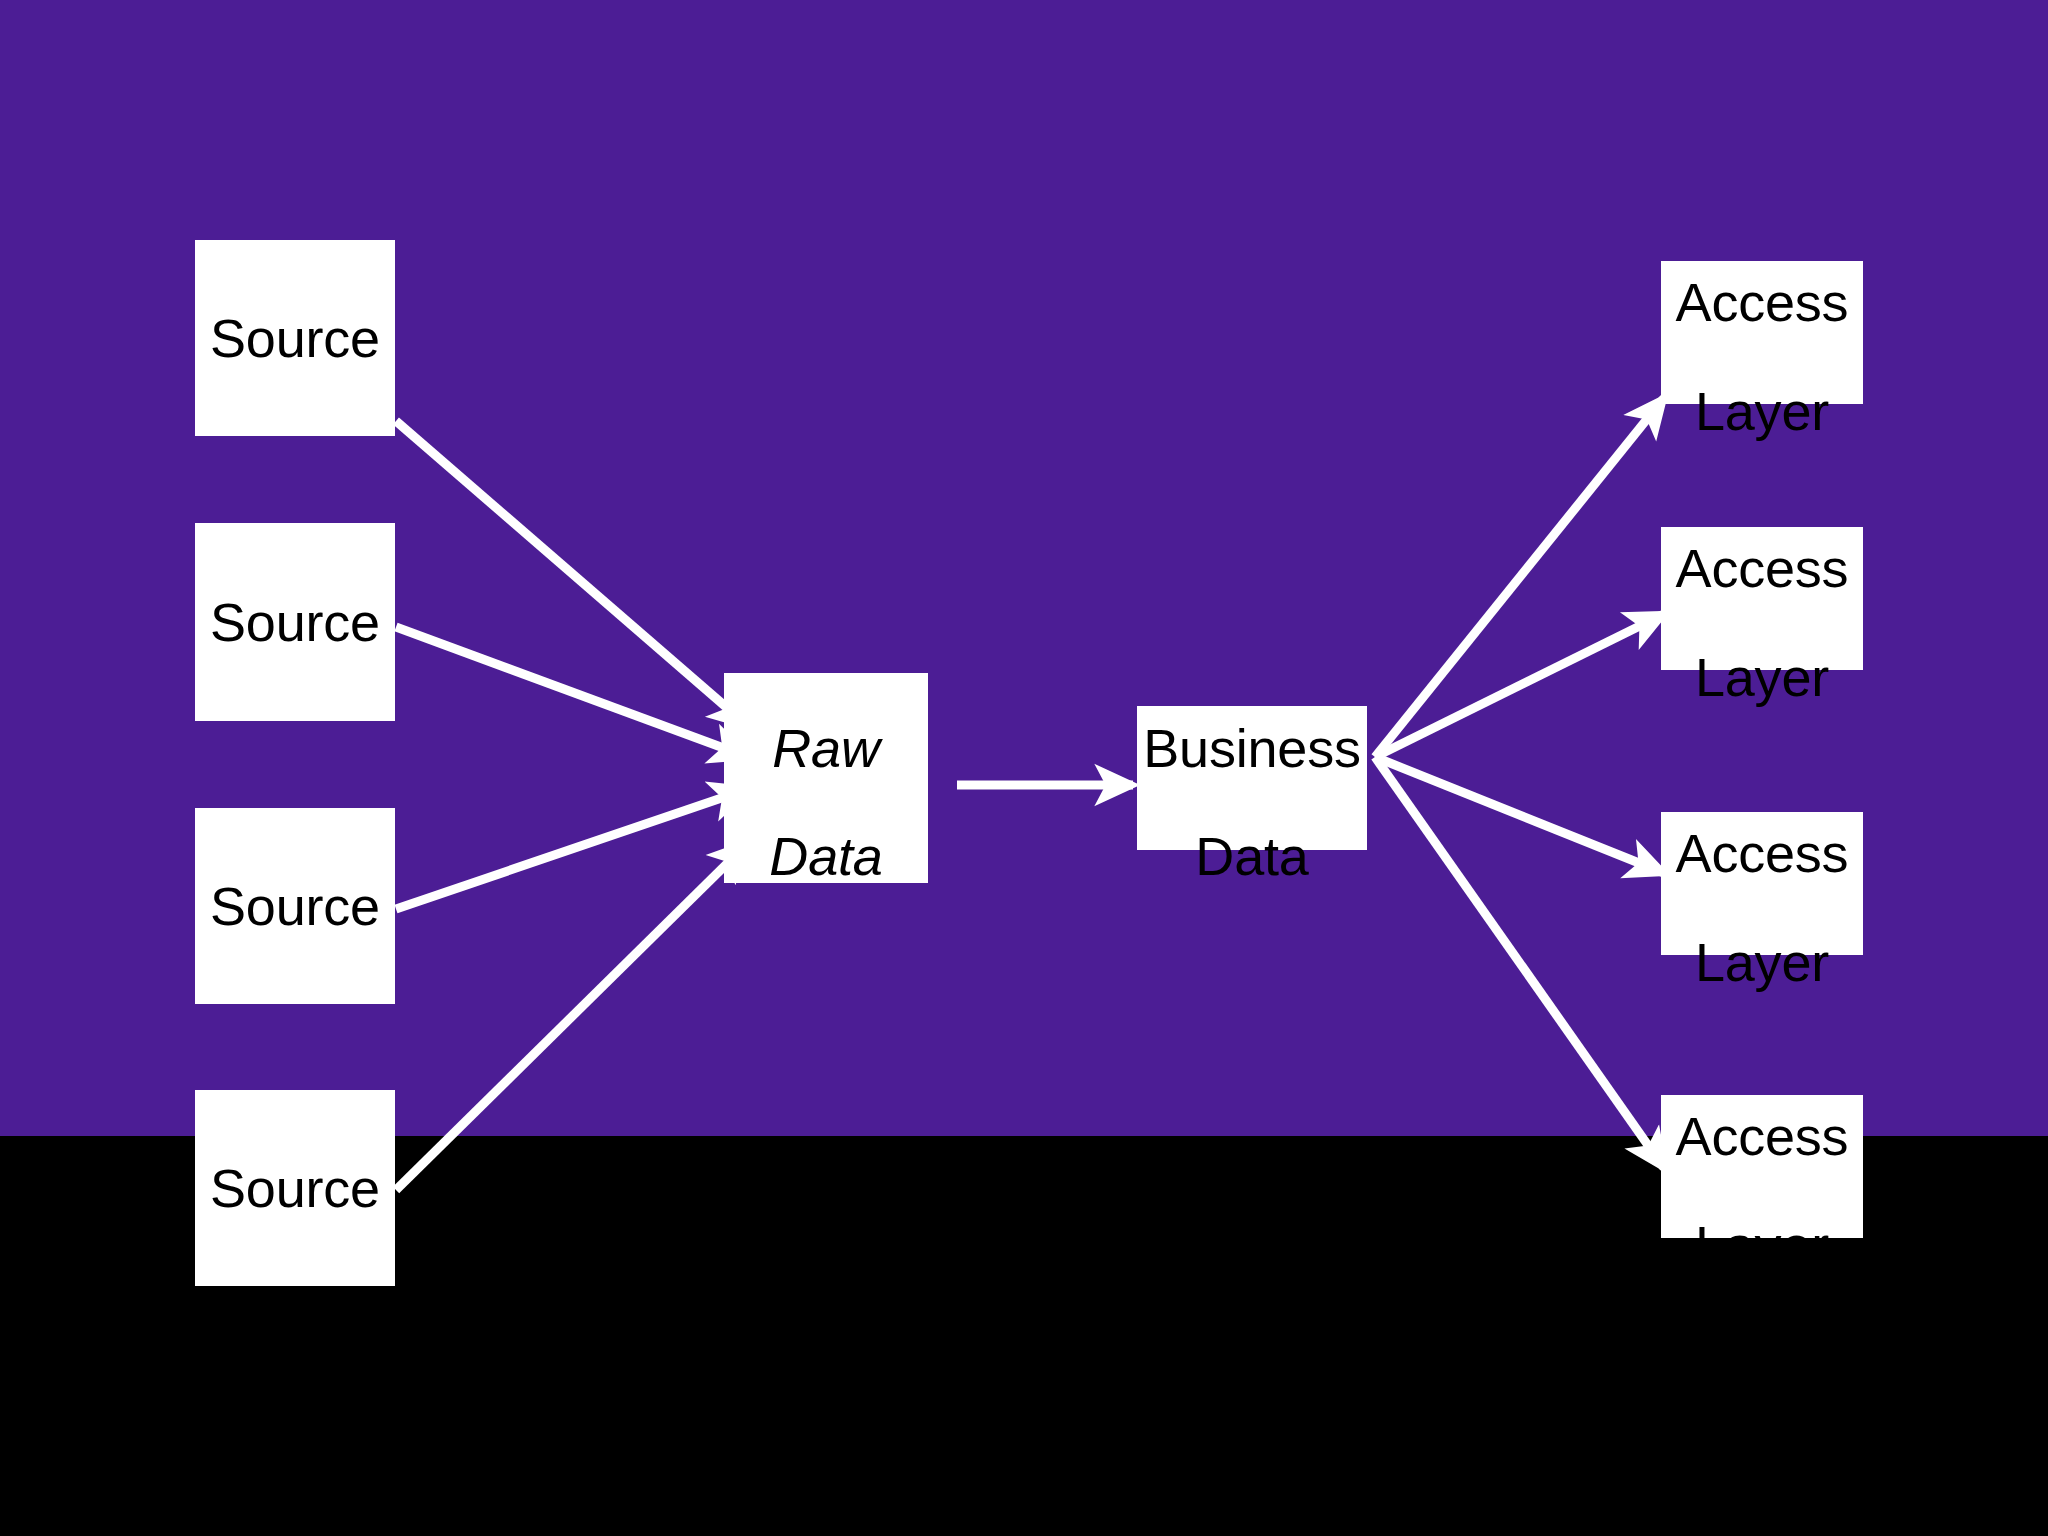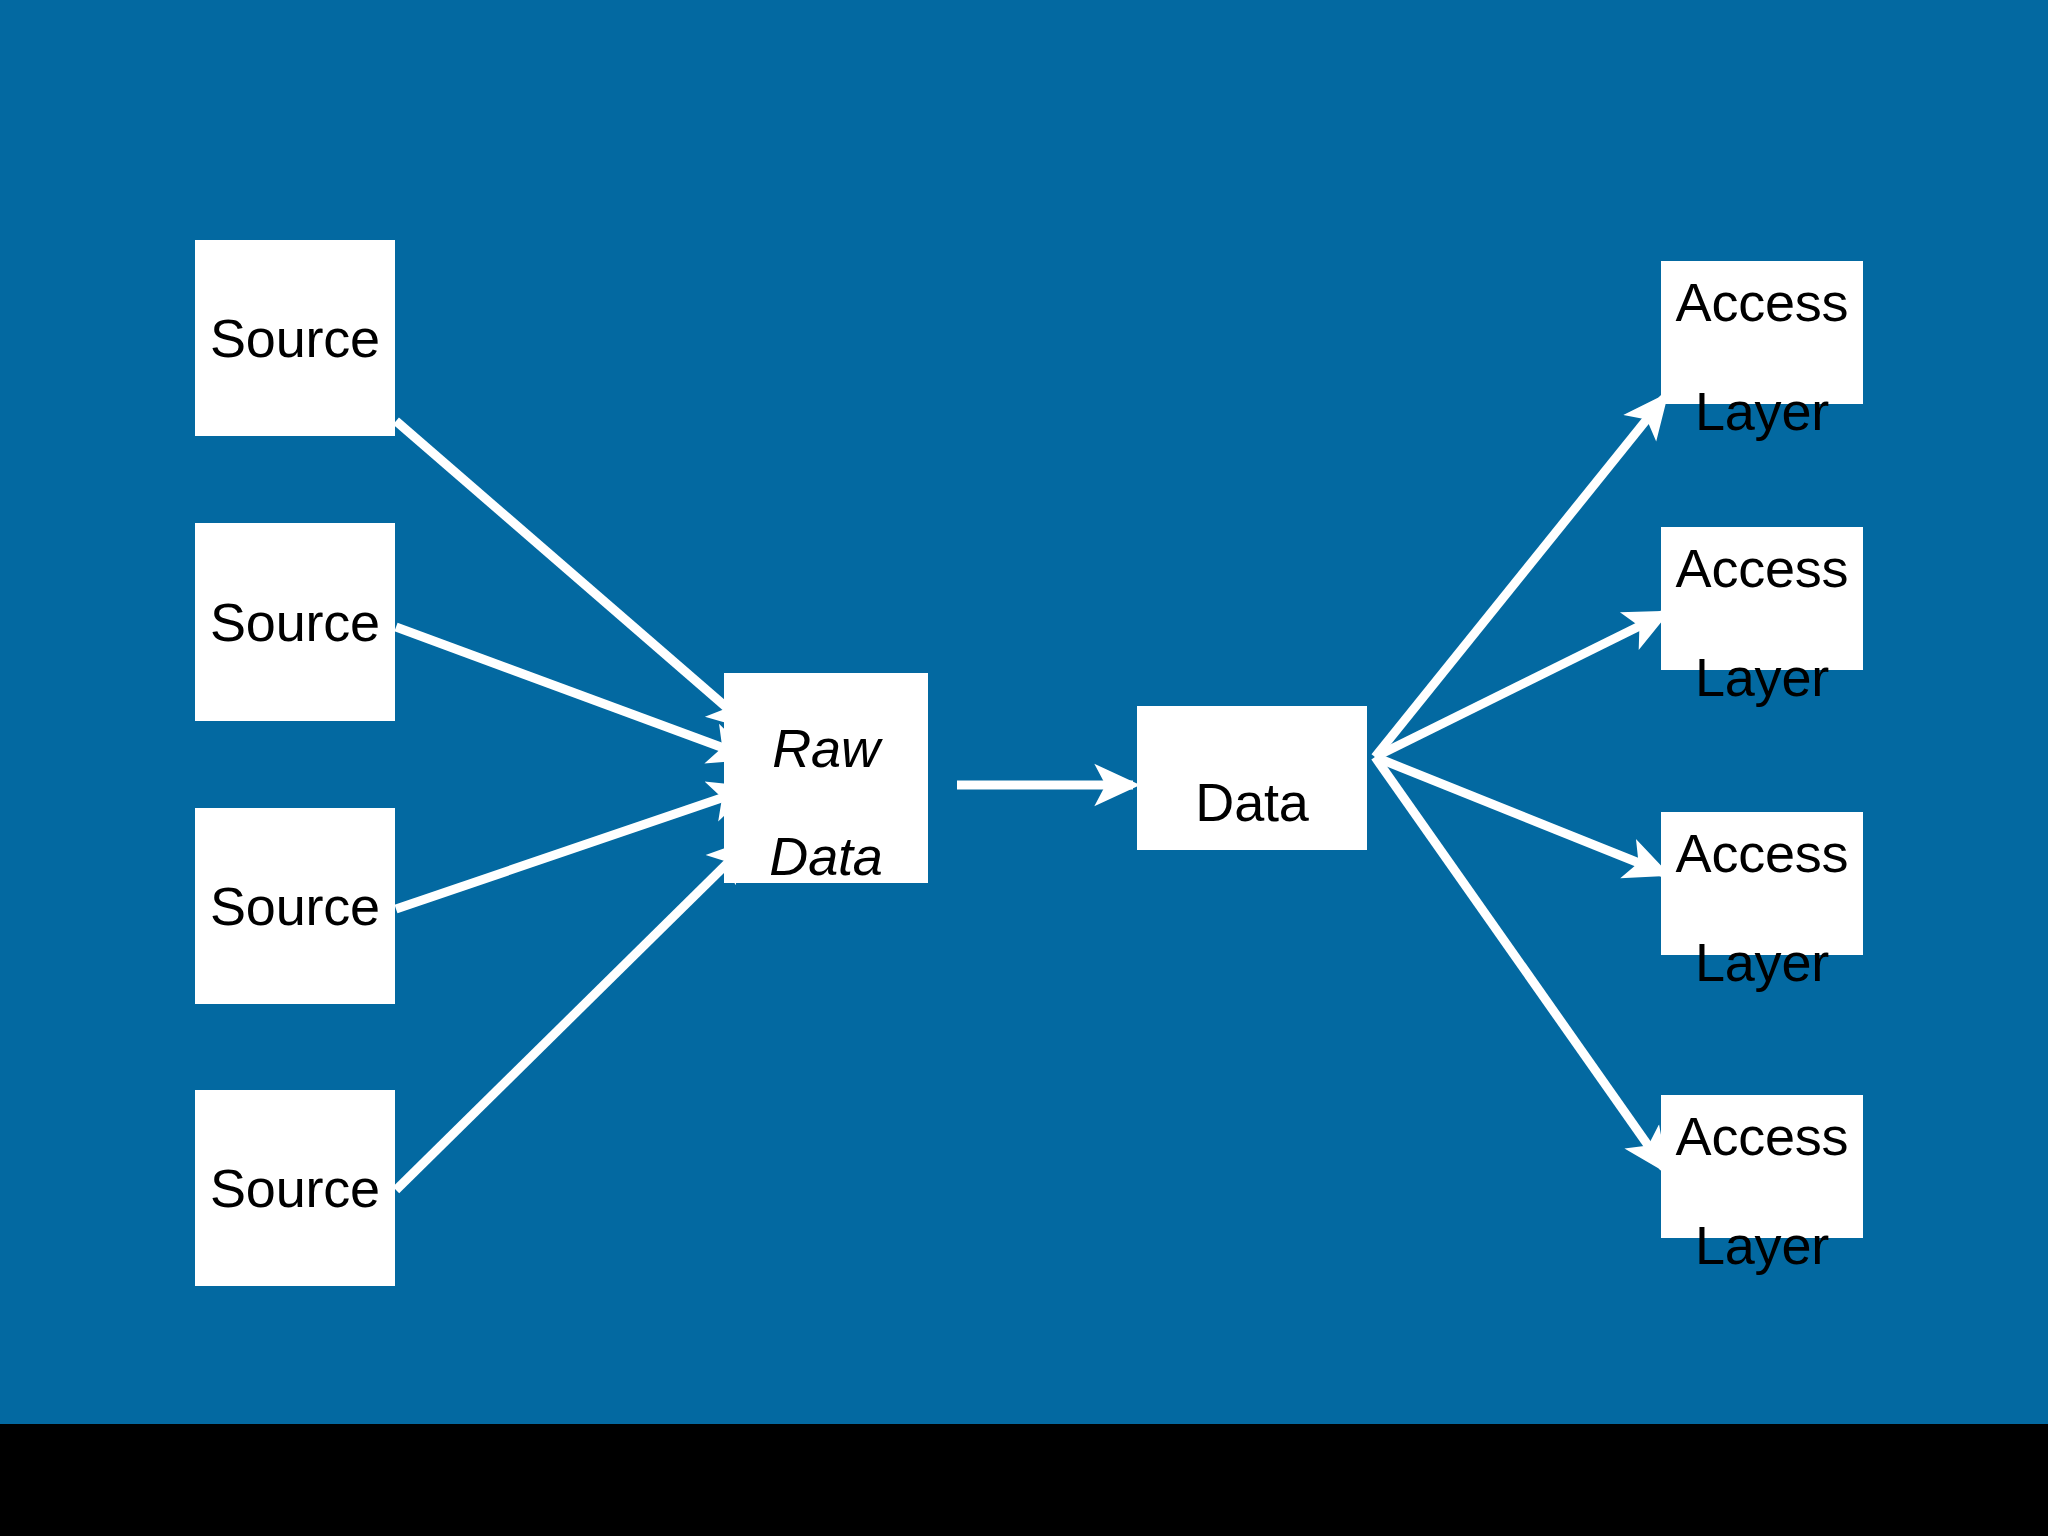--- a/index.html
+++ b/index.html
@@ -10,22 +10,22 @@
   }
   body {
     width: 2048px;
     height: 1536px;
     overflow: hidden;
     font-family: "Liberation Sans", sans-serif;
   }
   #diagram-canvas {
     position: relative;
     width: 2048px;
-    height: 1424px;
-    background: #0369a1;
+    height: 1136px;
+    background: #4c1d95;
   }
   #edge-layer {
     position: absolute;
     left: 0;
     top: 0;
     width: 2048px;
     height: 1536px;
   }
   .node-box {
     position: absolute;
@@ -88,20 +88,21 @@
   </div>
   <div class="node-box" style="left: 195px; top: 1090px; width: 200px; height: 196px; background: rgb(255, 255, 255); color: rgb(0, 0, 0);">
     <span class="node-label">Source</span>
   </div>
 
   <div class="node-box" style="left: 724px; top: 673px; width: 204px; height: 210px; background: rgb(255, 255, 255); color: rgb(0, 0, 0); font-style: italic;">
     <span class="node-label-line">Raw</span>
     <span class="node-label-line">Data</span>
   </div>
   <div class="node-box" style="left: 1137px; top: 706px; width: 230px; height: 144px; background: rgb(255, 255, 255); color: rgb(0, 0, 0);">
+    <span class="node-label-line">Business</span>
     <span class="node-label-line">Data</span>
   </div>
 
   <div class="node-box" style="left: 1661px; top: 261px; width: 202px; height: 143px; background: rgb(255, 255, 255); color: rgb(0, 0, 0);">
     <span class="node-label-line">Access</span>
     <span class="node-label-line">Layer</span>
   </div>
   <div class="node-box" style="left: 1661px; top: 527px; width: 202px; height: 143px; background: rgb(255, 255, 255); color: rgb(0, 0, 0);">
     <span class="node-label-line">Access</span>
     <span class="node-label-line">Layer</span>

